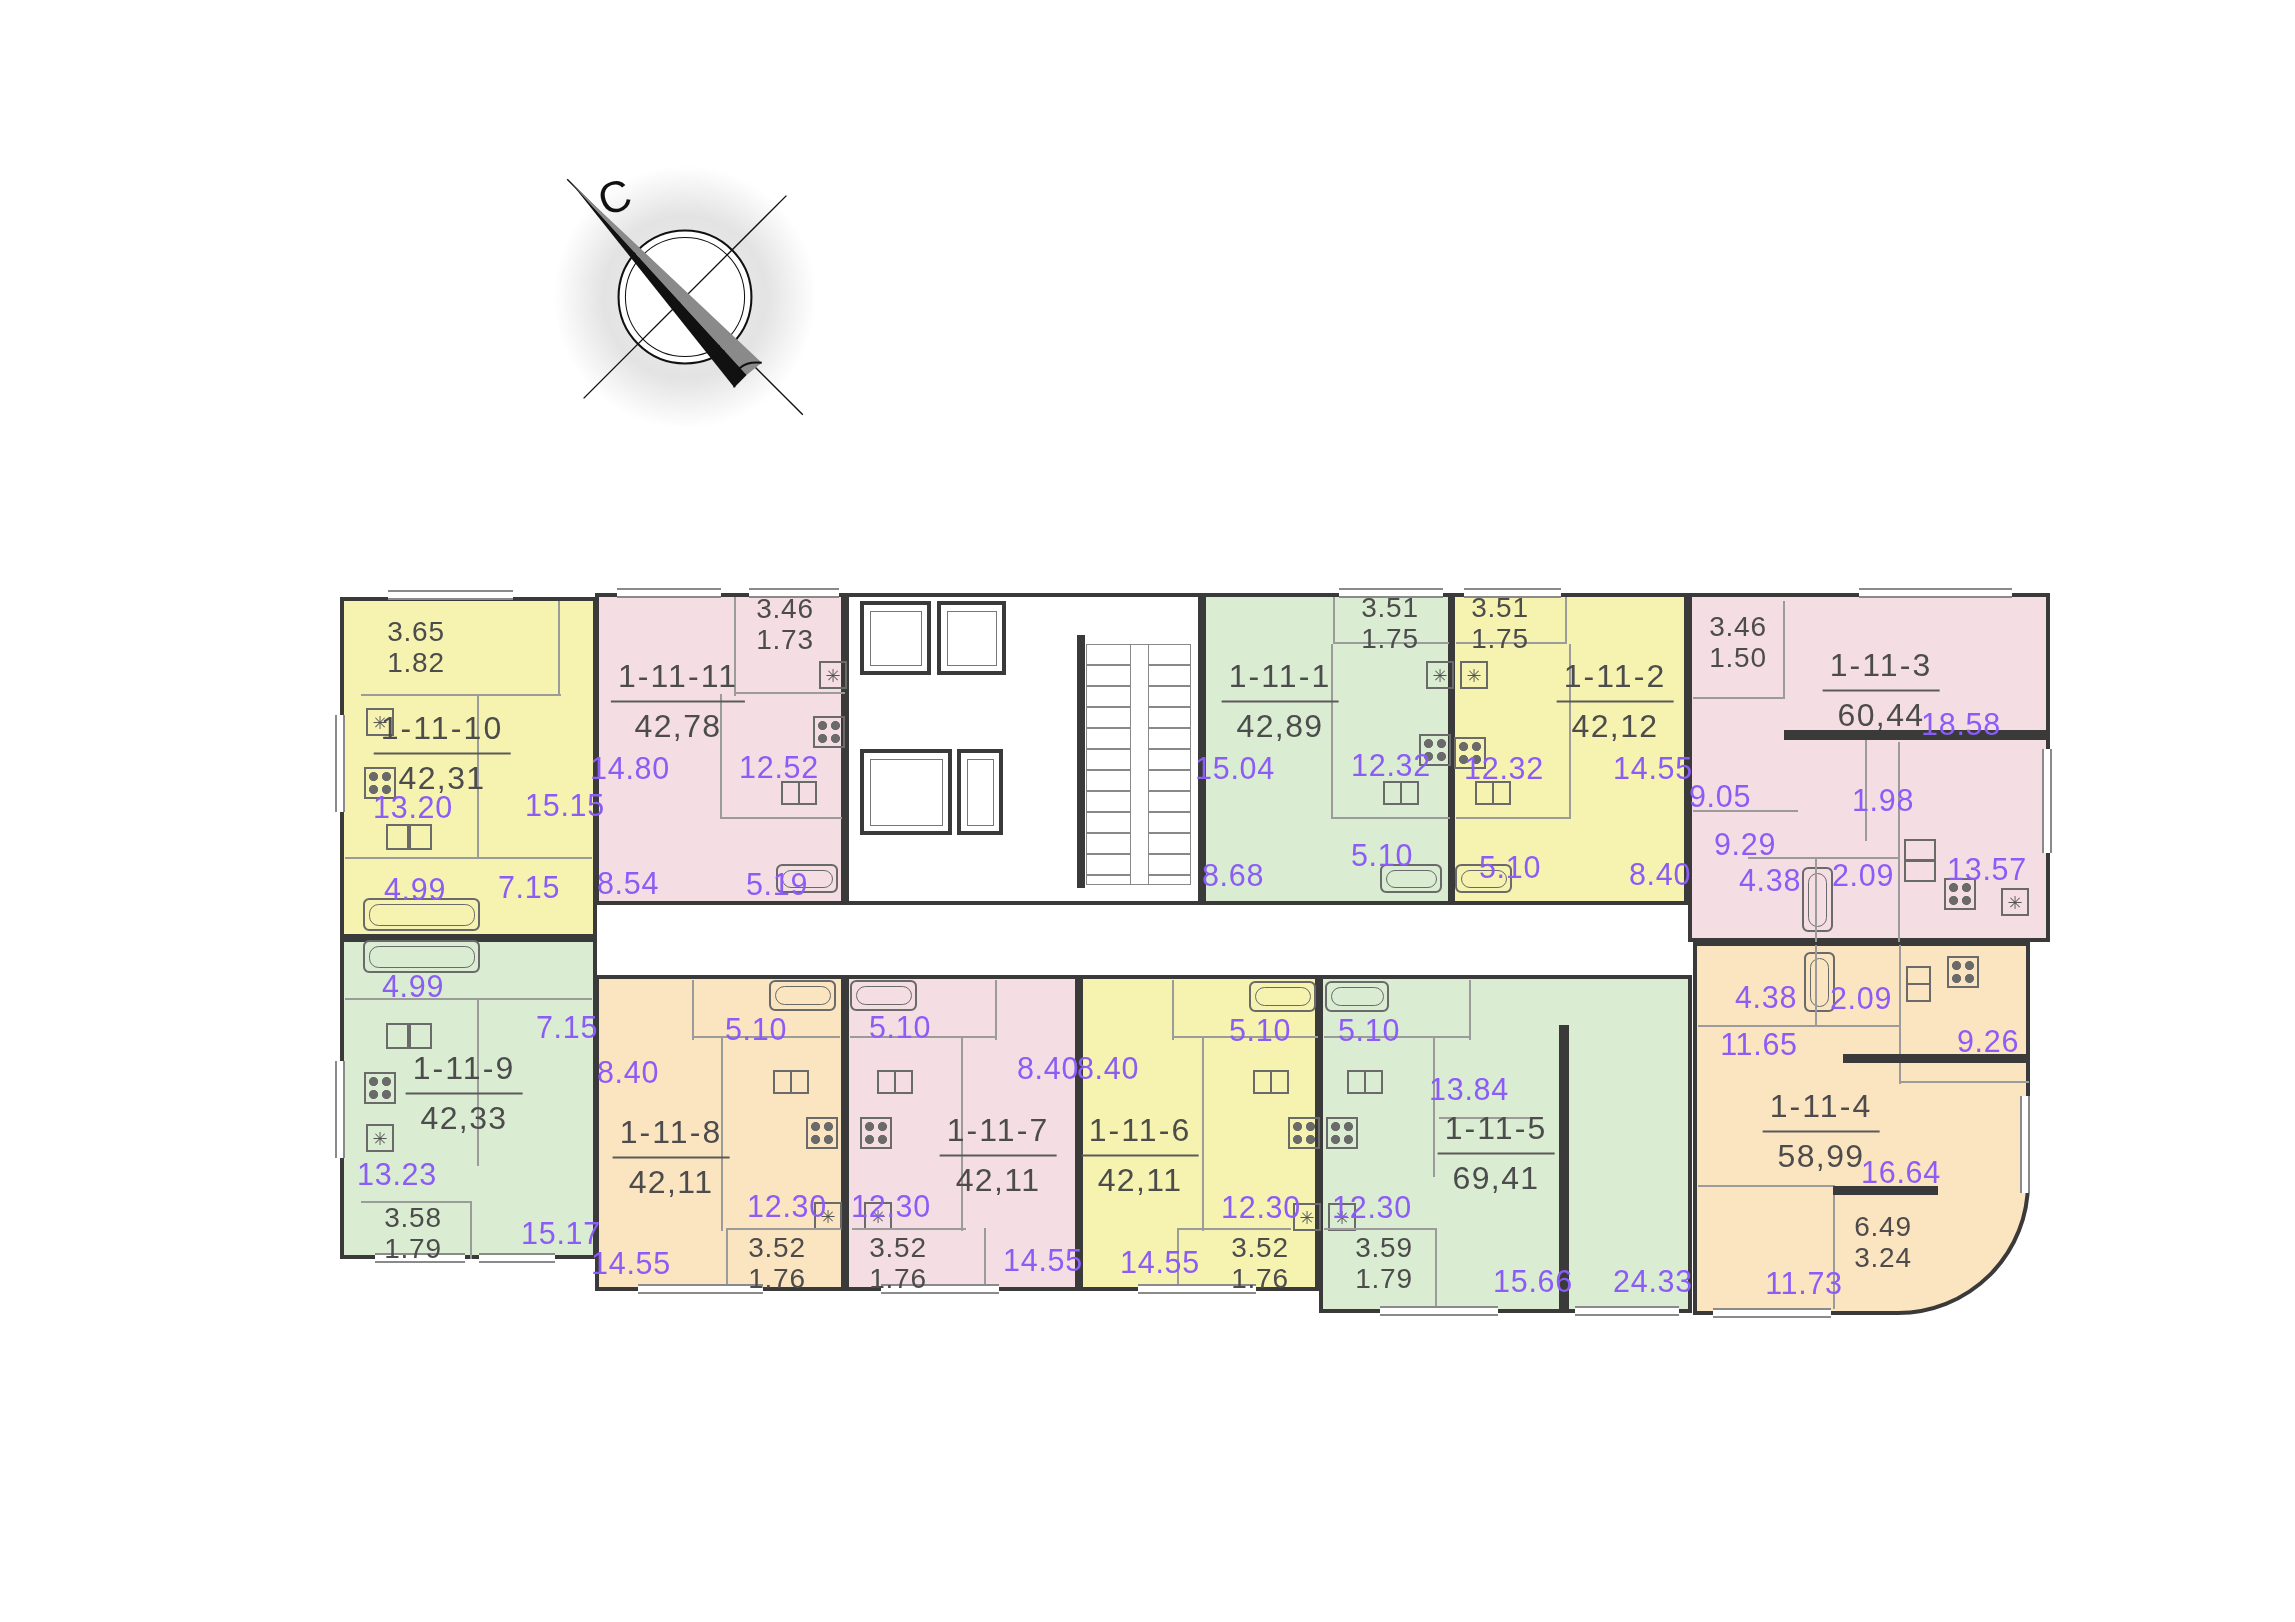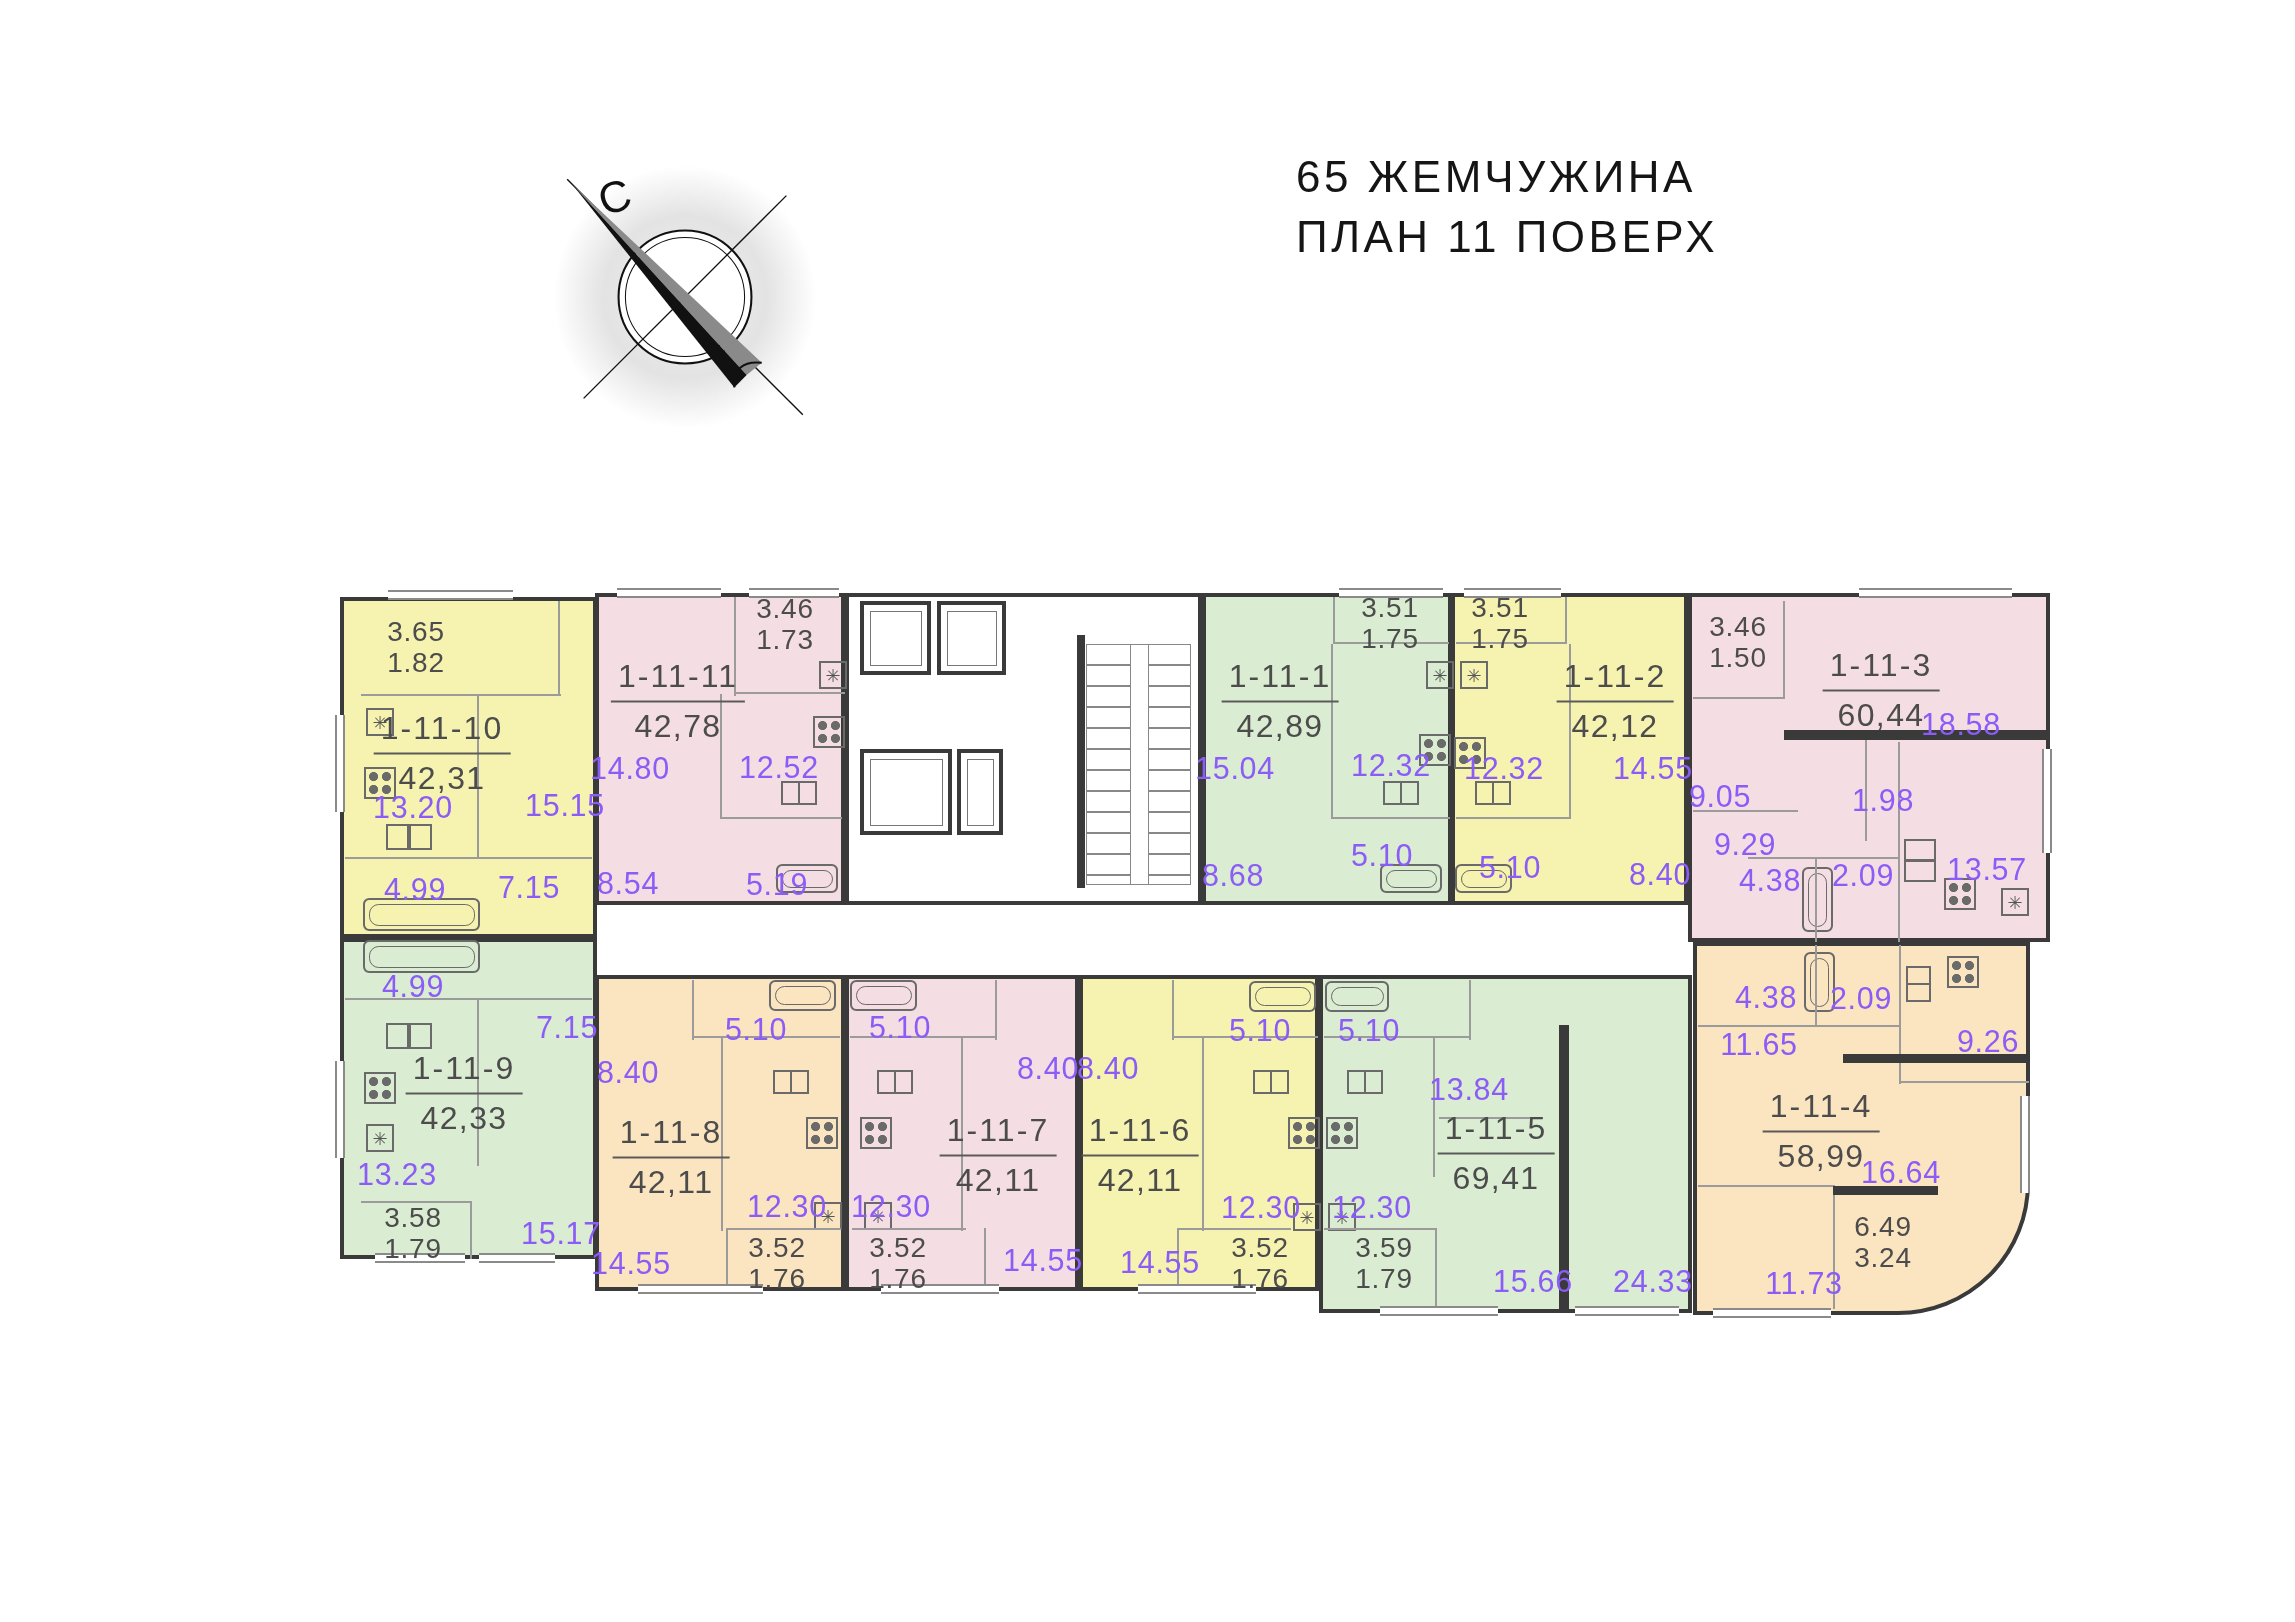--- a/index.html
+++ b/index.html
@@ -72,24 +72,20 @@
     <circle r="97" fill="#fff" stroke="#111" stroke-width="3"></circle>
     <circle r="87" fill="none" stroke="#111" stroke-width="1.5"></circle>
     <line x1="-148" y1="148" x2="148" y2="-148" stroke="#111" stroke-width="2"></line>
     <line x1="-172" y1="-172" x2="172" y2="172" stroke="#111" stroke-width="2"></line>
     <polygon points="-165,-165 112,96 90,114" fill="#8a8a8a"></polygon>
     <polygon points="-165,-165 90,114 72,132" fill="#111"></polygon>
     <path d="M112,96 Q70,92 72,132" fill="none" stroke="#111" stroke-width="3"></path>
     <text x="-118" y="-118" transform="rotate(-18 -118 -118)" font-size="64" fill="#111" font-family="Liberation Sans, sans-serif">С</text>
   </svg>
 
-  <div class="title">
-    <div>65 ЖЕМЧУЖИНА</div>
-    <div>ПЛАН 11 ПОВЕРХ</div>
-  </div>
 
   <div class="apt c-y" style="left:340px;top:597px;width:257px;height:341px"></div>
   <div class="apt c-p" style="left:595px;top:593px;width:250px;height:312px"></div>
   <div class="apt c-g" style="left:1202px;top:593px;width:250px;height:312px"></div>
   <div class="apt c-y" style="left:1451px;top:593px;width:237px;height:312px"></div>
   <div class="apt c-p" style="left:1688px;top:593px;width:362px;height:349px"></div>
   <div class="apt c-g" style="left:340px;top:938px;width:257px;height:321px"></div>
   <div class="apt c-o" style="left:595px;top:975px;width:250px;height:316px"></div>
   <div class="apt c-p" style="left:845px;top:975px;width:234px;height:316px"></div>
   <div class="apt c-y" style="left:1079px;top:975px;width:240px;height:316px"></div>

